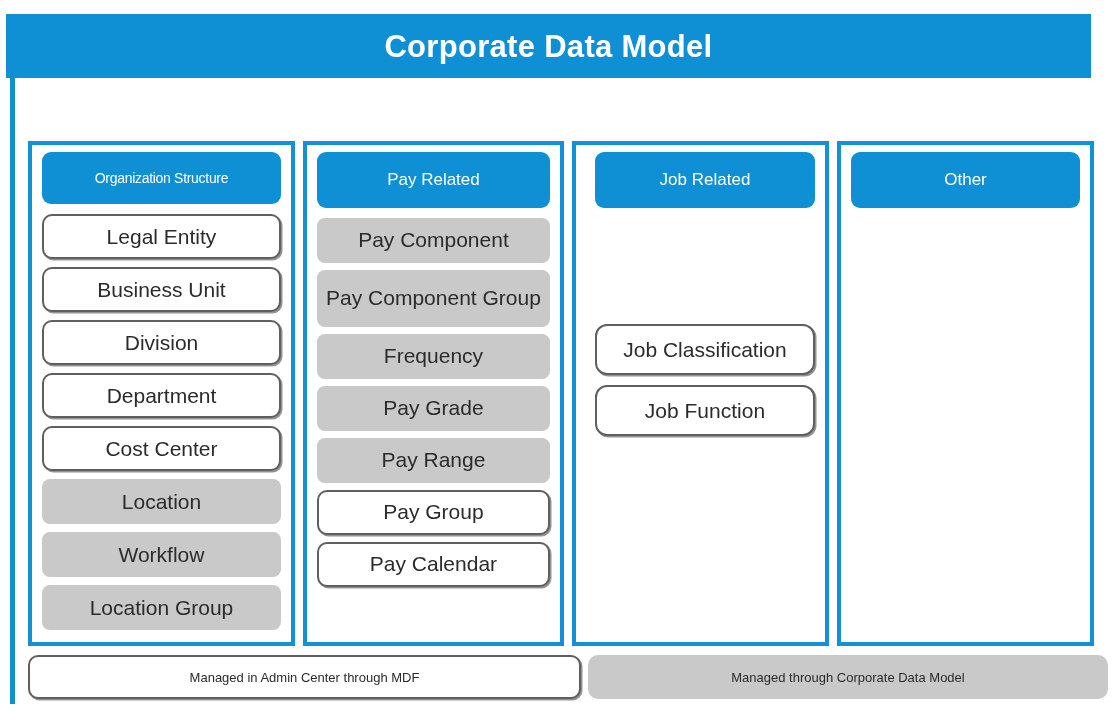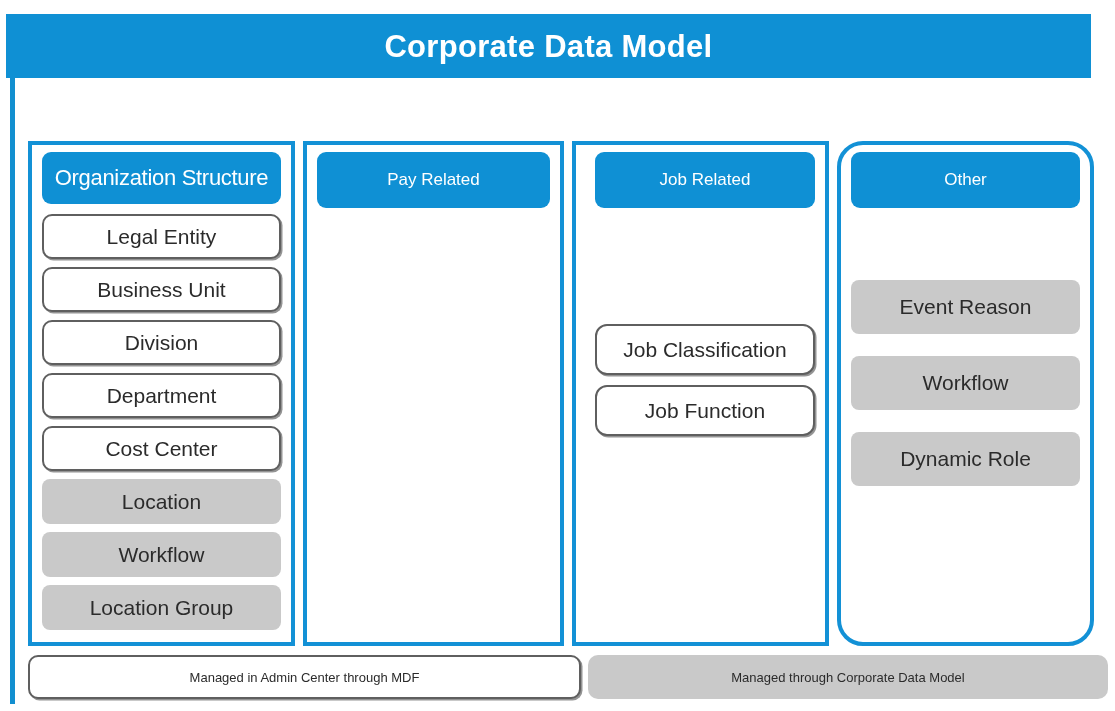--- a/index.html
+++ b/index.html
@@ -67,38 +67,38 @@
     background: #ffffff;
     border: 4px solid #1391D6;
     padding: 7px 10px 8px 10px;
     display: flex;
     flex-direction: column;
     align-items: stretch;
   }
   .col-1 { width: 268px; }
   .col-2 { width: 262px; }
   .col-3 { width: 258px; padding-left: 19px; }
-  .col-4 { width: 258px; border-radius: 26px; }
+  .col-4 { width: 258px; }
 
   .col-header {
     box-sizing: border-box;
     background: #0F90D4;
     border-radius: 9px;
     color: #ffffff;
     font-size: 17px;
     font-weight: normal;
     height: 56px;
     display: flex;
     align-items: center;
     justify-content: center;
     text-align: center;
     white-space: nowrap;
     margin-bottom: 6px;
   }
-  .col-1 .col-header { font-size: 22px; letter-spacing: -0.3px; }
+  .col-1 .col-header { font-size: 14px; letter-spacing: -0.3px; }
 
   .chip-stack {
     display: flex;
     flex-direction: column;
     flex: 1 1 auto;
   }
   .chip-stack.centered { justify-content: center; }
   .chip-stack.pad-top-job { padding-bottom: 88px; }
   .chip-stack.pad-top-other { padding-bottom: 82px; }
 
@@ -187,37 +187,41 @@
         <div class="chip white">Department</div>
         <div class="chip white">Cost Center</div>
         <div class="chip gray">Location</div>
         <div class="chip gray">Workflow</div>
         <div class="chip gray">Location Group</div>
       </div>
     </div>
 
     <div class="col col-2">
       <div class="col-header">Pay Related</div>
+      <div class="chip-stack">
+        <div class="chip gray">Pay Component</div>
+        <div class="chip gray two-line">Pay Component Group</div>
+        <div class="chip gray">Frequency</div>
+        <div class="chip gray">Pay Grade</div>
+        <div class="chip gray">Pay Range</div>
+        <div class="chip white">Pay Group</div>
+        <div class="chip white">Pay Calendar</div>
+      </div>
     </div>
 
     <div class="col col-3">
       <div class="col-header">Job Related</div>
       <div class="chip-stack centered pad-top-job">
         <div class="chip white">Job Classification</div>
         <div class="chip white">Job Function</div>
       </div>
     </div>
 
     <div class="col col-4">
       <div class="col-header">Other</div>
-      <div class="chip-stack centered pad-top-other">
-        <div class="chip gray">Event Reason</div>
-        <div class="chip gray">Workflow</div>
-        <div class="chip gray">Dynamic Role</div>
-      </div>
     </div>
 
   </div>
 
   <div class="legend">
     <div class="legend-item legend-left">Managed in Admin Center through MDF</div>
     <div class="legend-item legend-right">Managed through Corporate Data Model</div>
   </div>
 
 </div>

